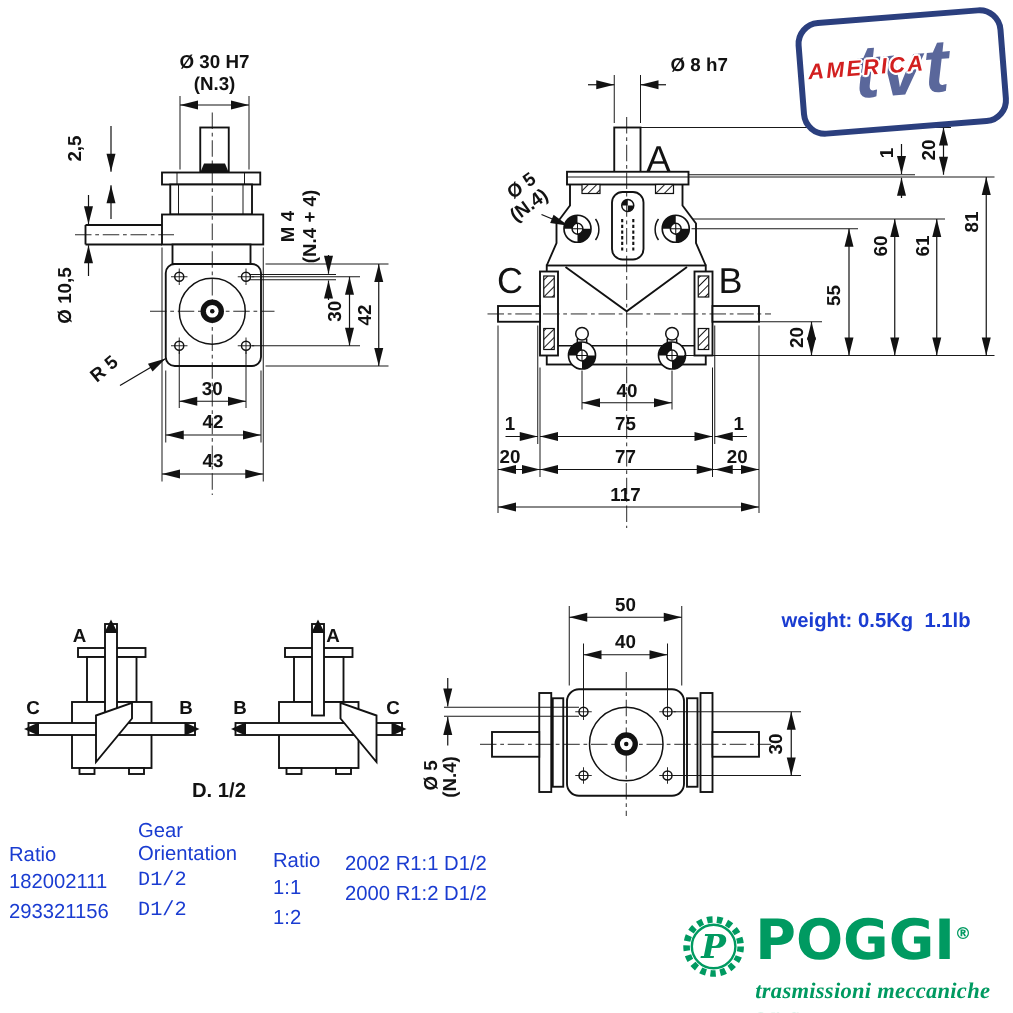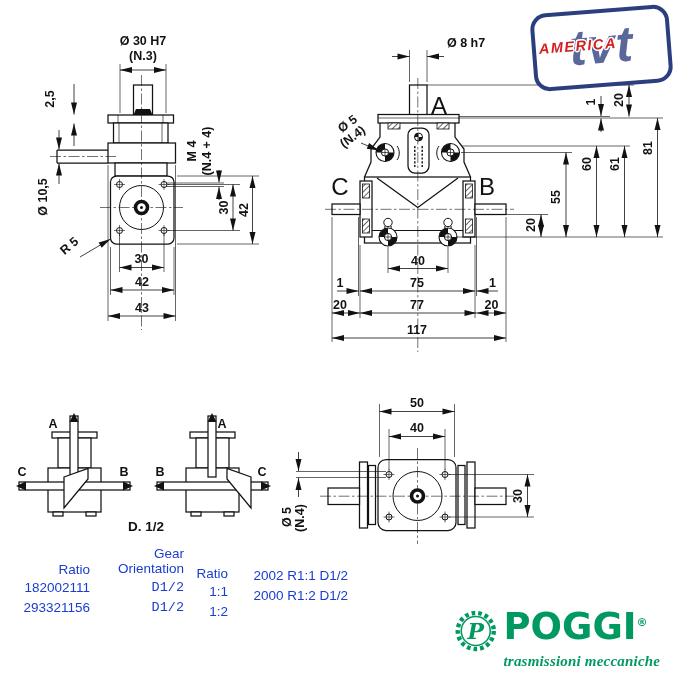--- a/index.html
+++ b/index.html
@@ -17,21 +17,21 @@
   .tick{stroke:#121212;stroke-width:1.4;stroke-dasharray:2.2 1.6;}
   .blk{fill:#121212;}
   text{font-family:"Liberation Sans",sans-serif;}
   .dt{font-size:12.5px;font-weight:bold;fill:#121212;}
   .lbl{font-size:24px;fill:#121212;}
   .cap{font-size:13.5px;font-weight:bold;fill:#121212;}
   
   .weight{position:absolute;left:521px;top:406px;color:#1a3cd1;font-weight:bold;
           font-size:13.5px;white-space:pre;}
   
-  .tbl .col{position:absolute;color:#1a3cd1;font-size:13.5px;text-align:right;}
+  .tbl .col{position:absolute;color:#1a3cd1;font-size:13.5px;text-align:left;}
   .tbl .th1{line-height:16px;}
   .tbl .th2{line-height:15px;}
   .tbl .td{line-height:20px;}
   .c1{left:6px;top:562px;width:84px;}
   .c2{left:92px;top:546px;width:92px;}
   .c2 .rows{margin-top:2px;font-family:Liberation Mono, monospace;}
   .c3{left:182px;top:566px;width:46px;}
   .c4{left:230px;top:566px;width:118px;}
   
   .tvt{position:absolute;left:532px;top:9px;width:131px;height:70px;background:#fff;
@@ -328,20 +328,21 @@
     </g>
     <text class="cap" x="146" y="531" text-anchor="middle">D. 1/2</text>
   </g>
 </svg>
 
   <div class="tvt">
     <div class="tvt-text">tvt</div>
     <div class="tvt-america">AMERICA</div>
   </div>
 
+  <div class="weight">weight: 0.5Kg  1.1lb</div>
 
   <div class="tbl">
     <div class="col c1">
       <div class="th1">Ratio</div>
       <div class="td">182002111</div>
       <div class="td">293321156</div>
     </div>
     <div class="col c2">
       <div class="th2">Gear</div>
       <div class="th2">Orientation</div>

